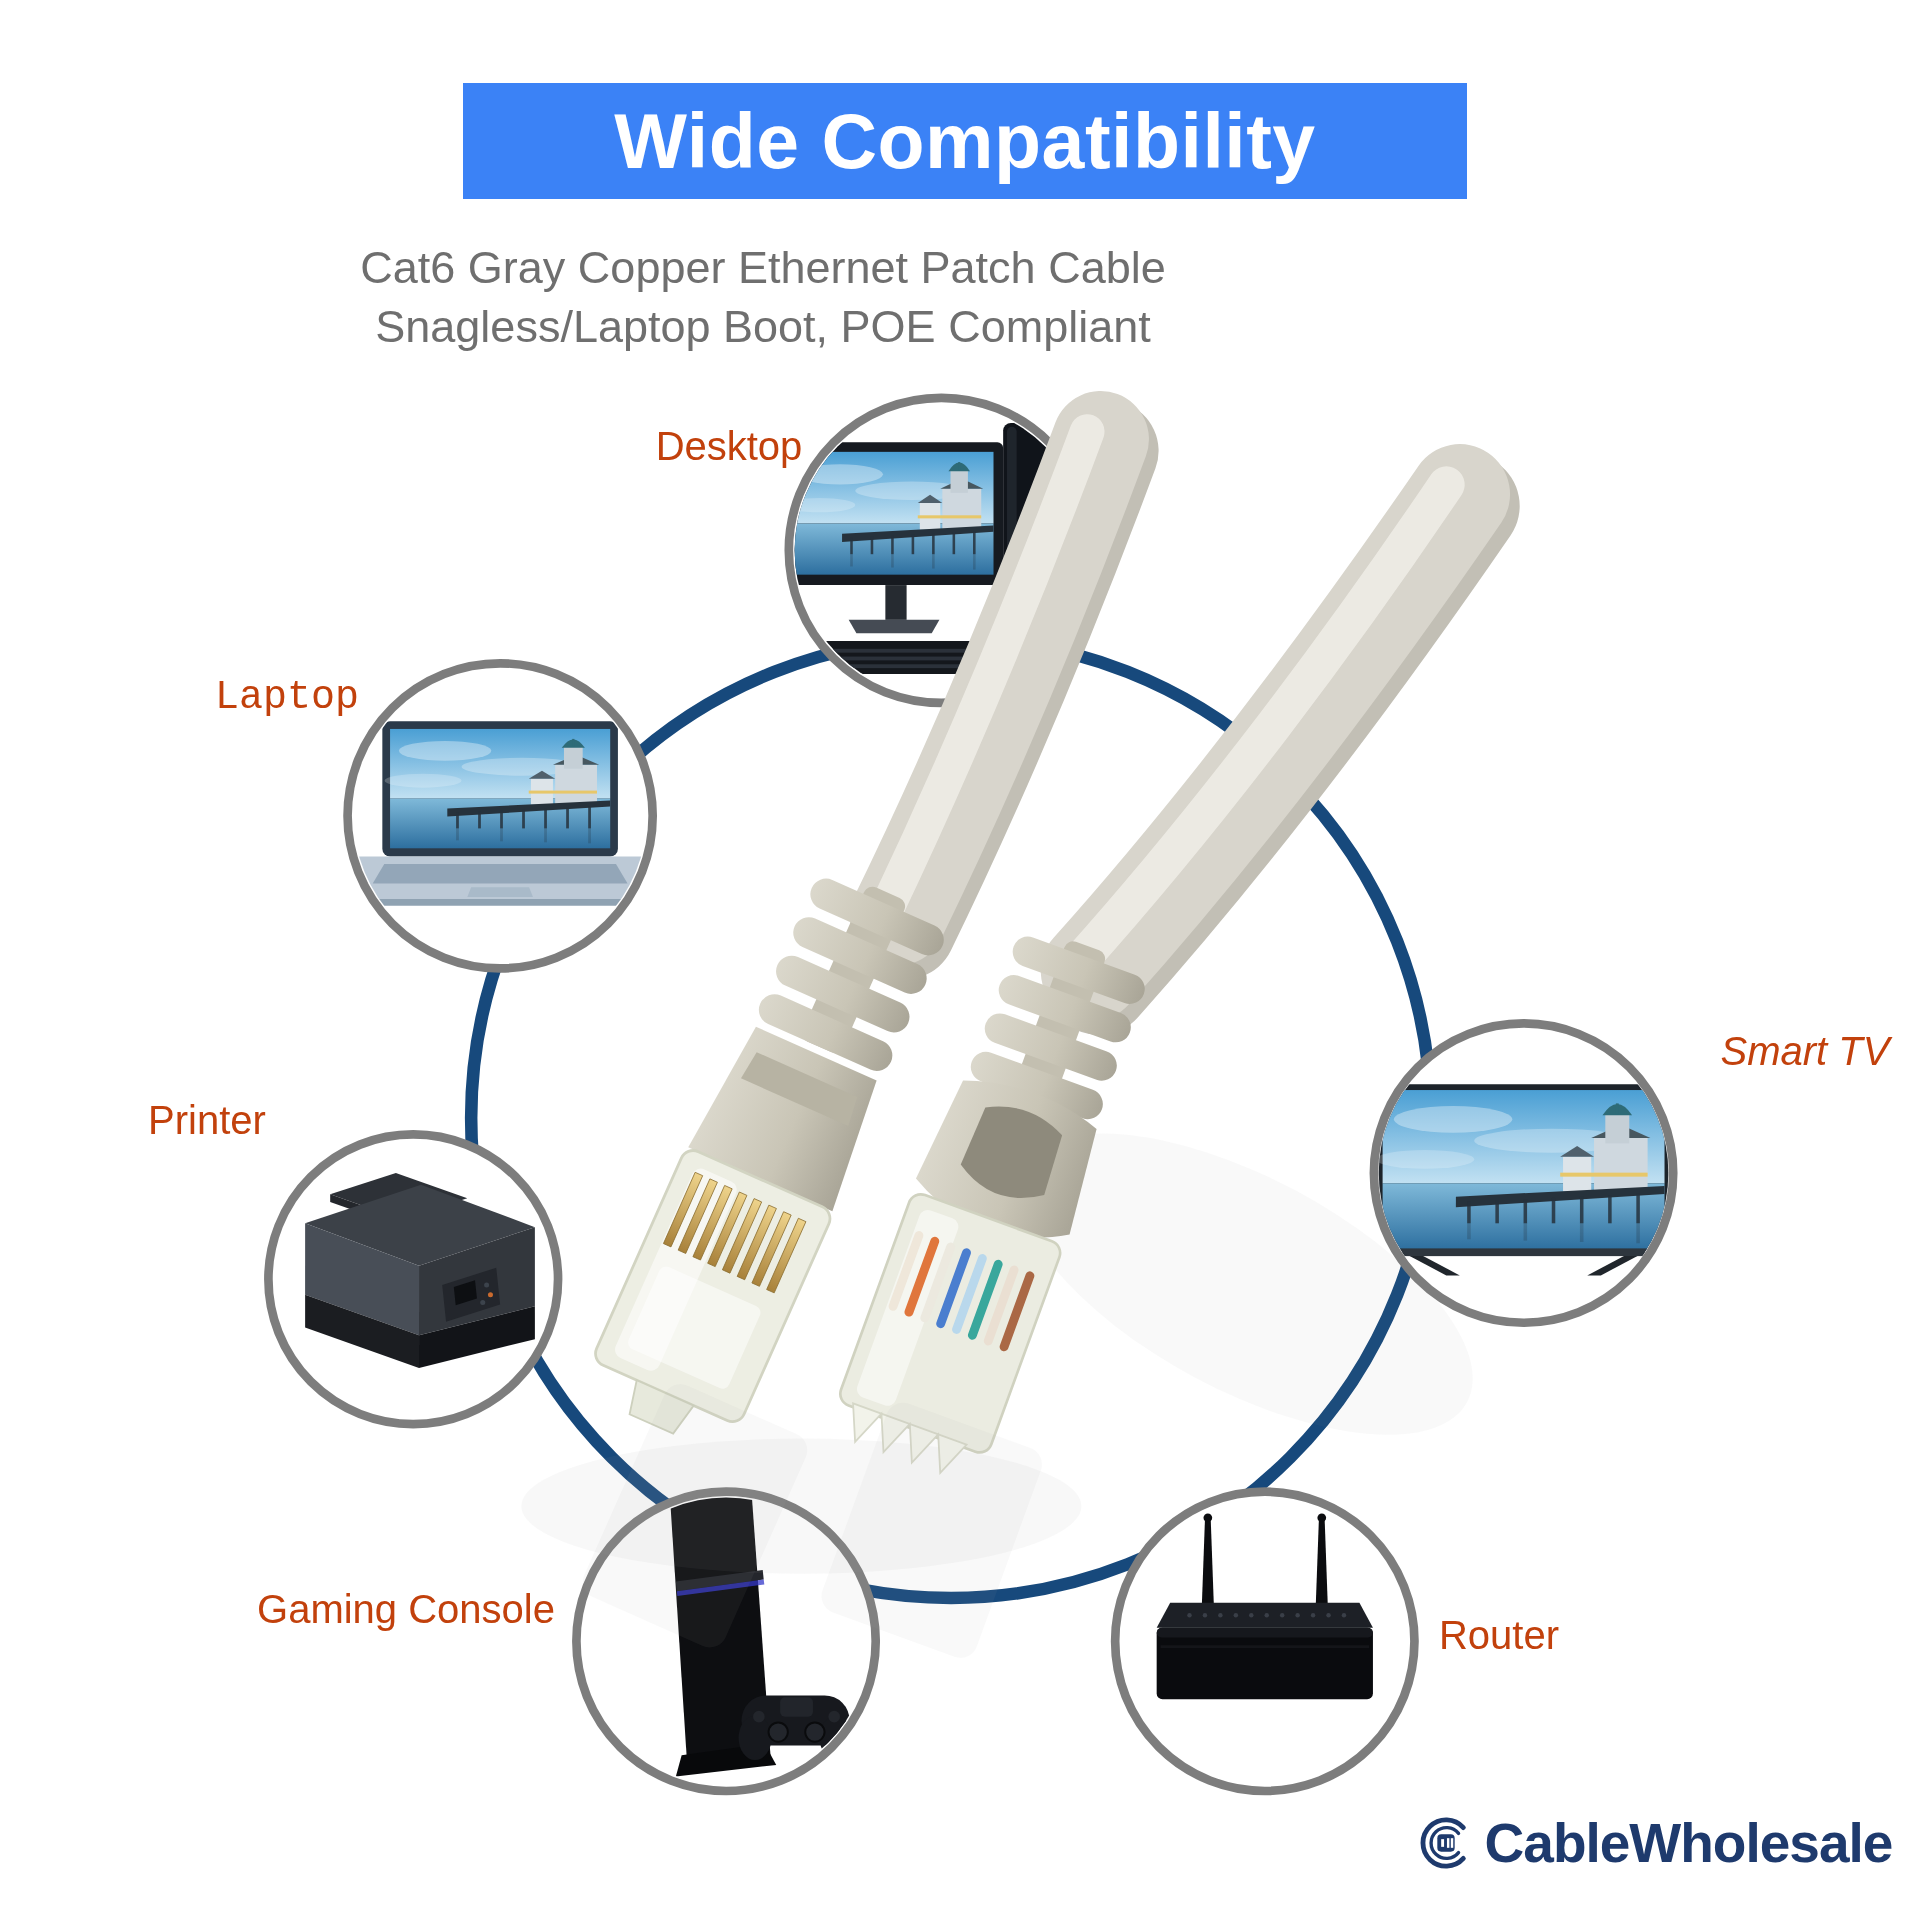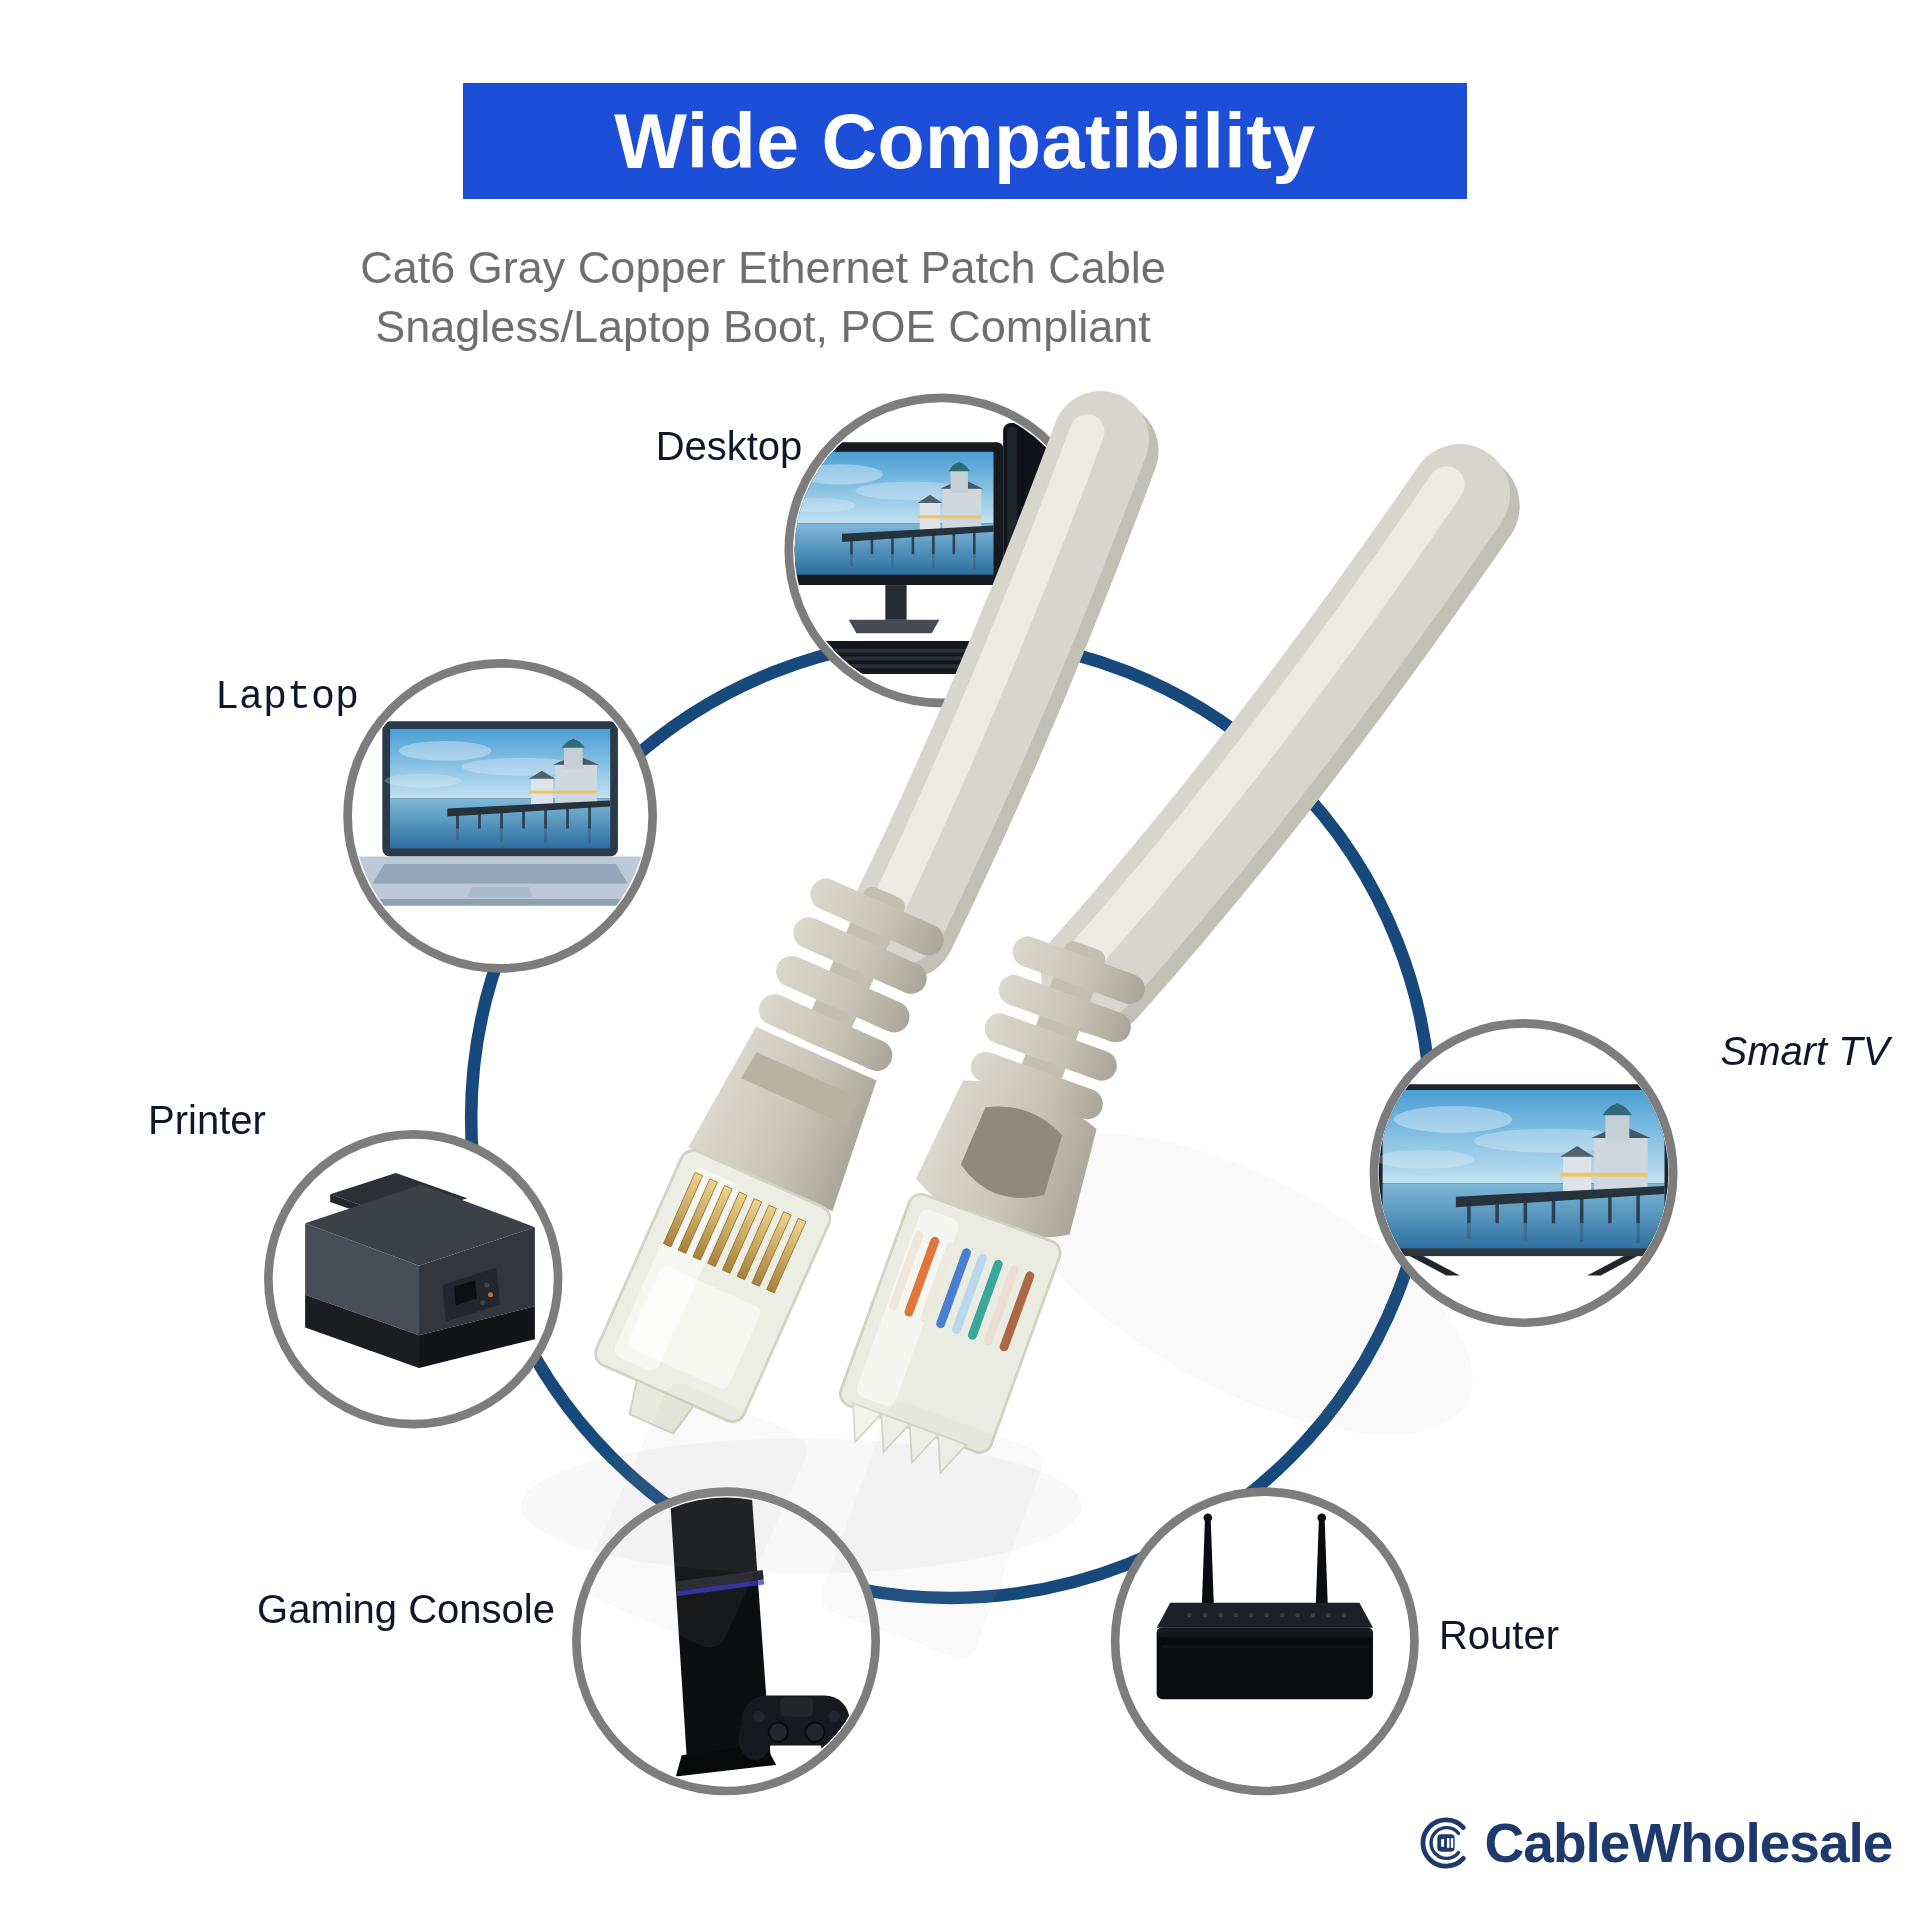--- a/index.html
+++ b/index.html
@@ -1,26 +1,26 @@
 <!DOCTYPE html>
 <html><head>
 <meta charset="utf-8">
 <style>
   html,body{margin:0;padding:0;background:#ffffff;}
   body{width:1931px;height:1931px;position:relative;overflow:hidden;
        font-family:"Liberation Sans",sans-serif;}
   .canvas{position:absolute;inset:0;width:1931px;height:1931px;}
   svg.art{position:absolute;left:0;top:0;z-index:1;}
   .banner{position:absolute;left:463px;top:83px;width:1004px;height:116px;
-          background:#1d4ed8;display:flex;align-items:center;justify-content:center;z-index:2;}
+          background:#3b82f6;display:flex;align-items:center;justify-content:center;z-index:2;}
   .banner-title{color:#ffffff;font-size:77px;font-weight:bold;letter-spacing:0.5px;}
   .subtitle{position:absolute;left:0;top:238px;width:1526px;text-align:center;
             color:#6f6f6f;font-size:45px;line-height:1.32;z-index:2;}
   .device-label{position:absolute;transform:translate(-50%,-50%);font-size:40px;
-                color:#0f172a;white-space:nowrap;z-index:2;}
+                color:#c2410c;white-space:nowrap;z-index:2;}
   .logo{position:absolute;left:1419px;top:1811px;display:flex;align-items:center;gap:11.6px;z-index:2;}
   .logo-text{color:#1e3a6d;font-size:55px;font-weight:bold;letter-spacing:-1px;}
 </style>
 </head>
 <body>
 
 <div class="canvas">
 
 <svg class="art" width="1931" height="1931" viewBox="0 0 2000 2000">
   <defs>

